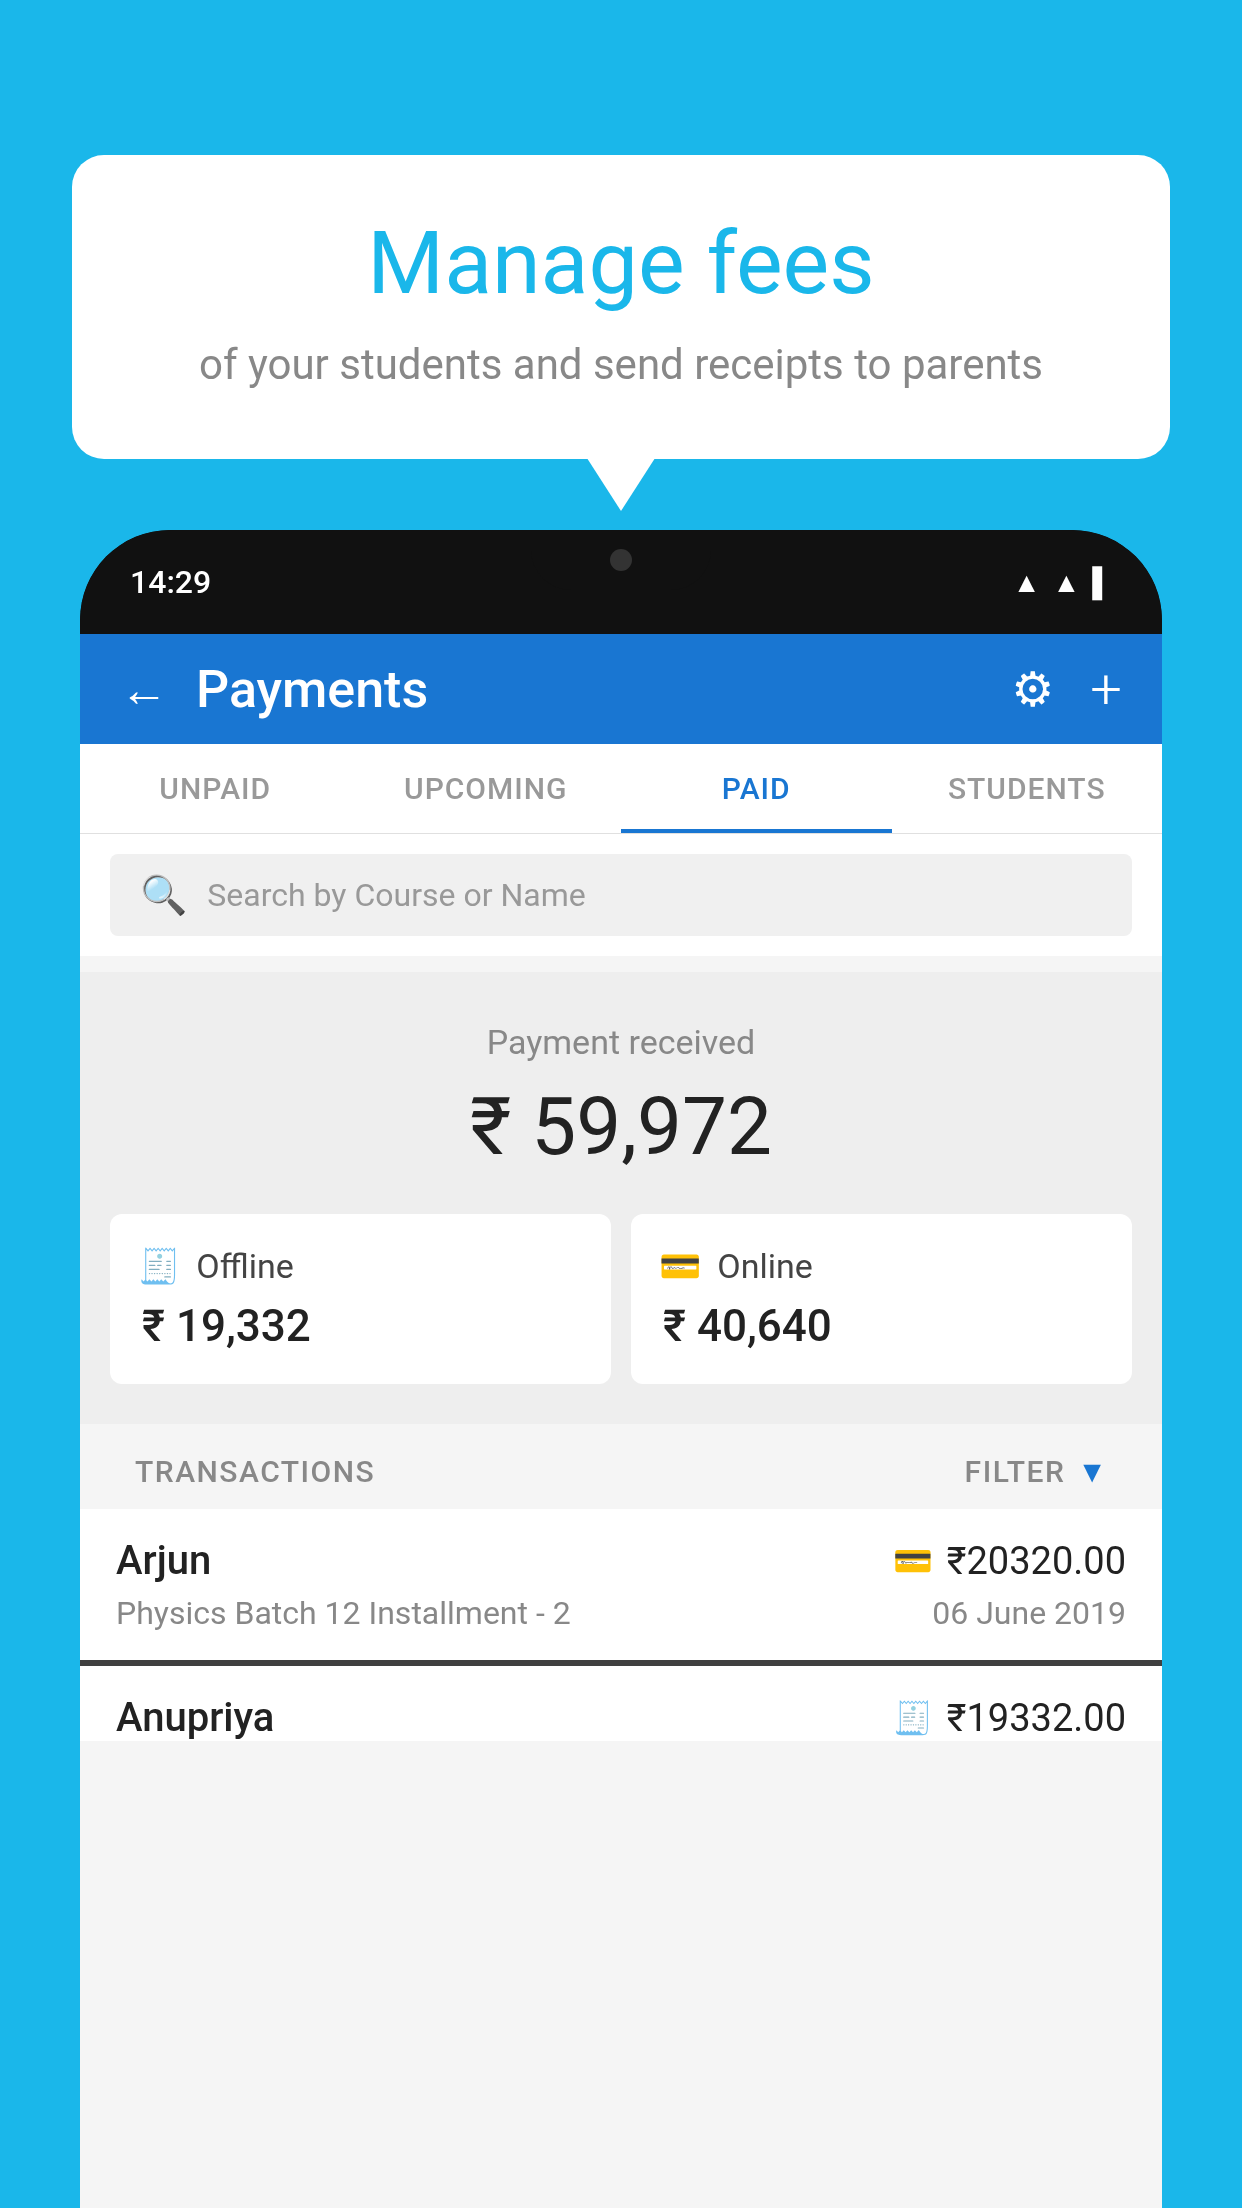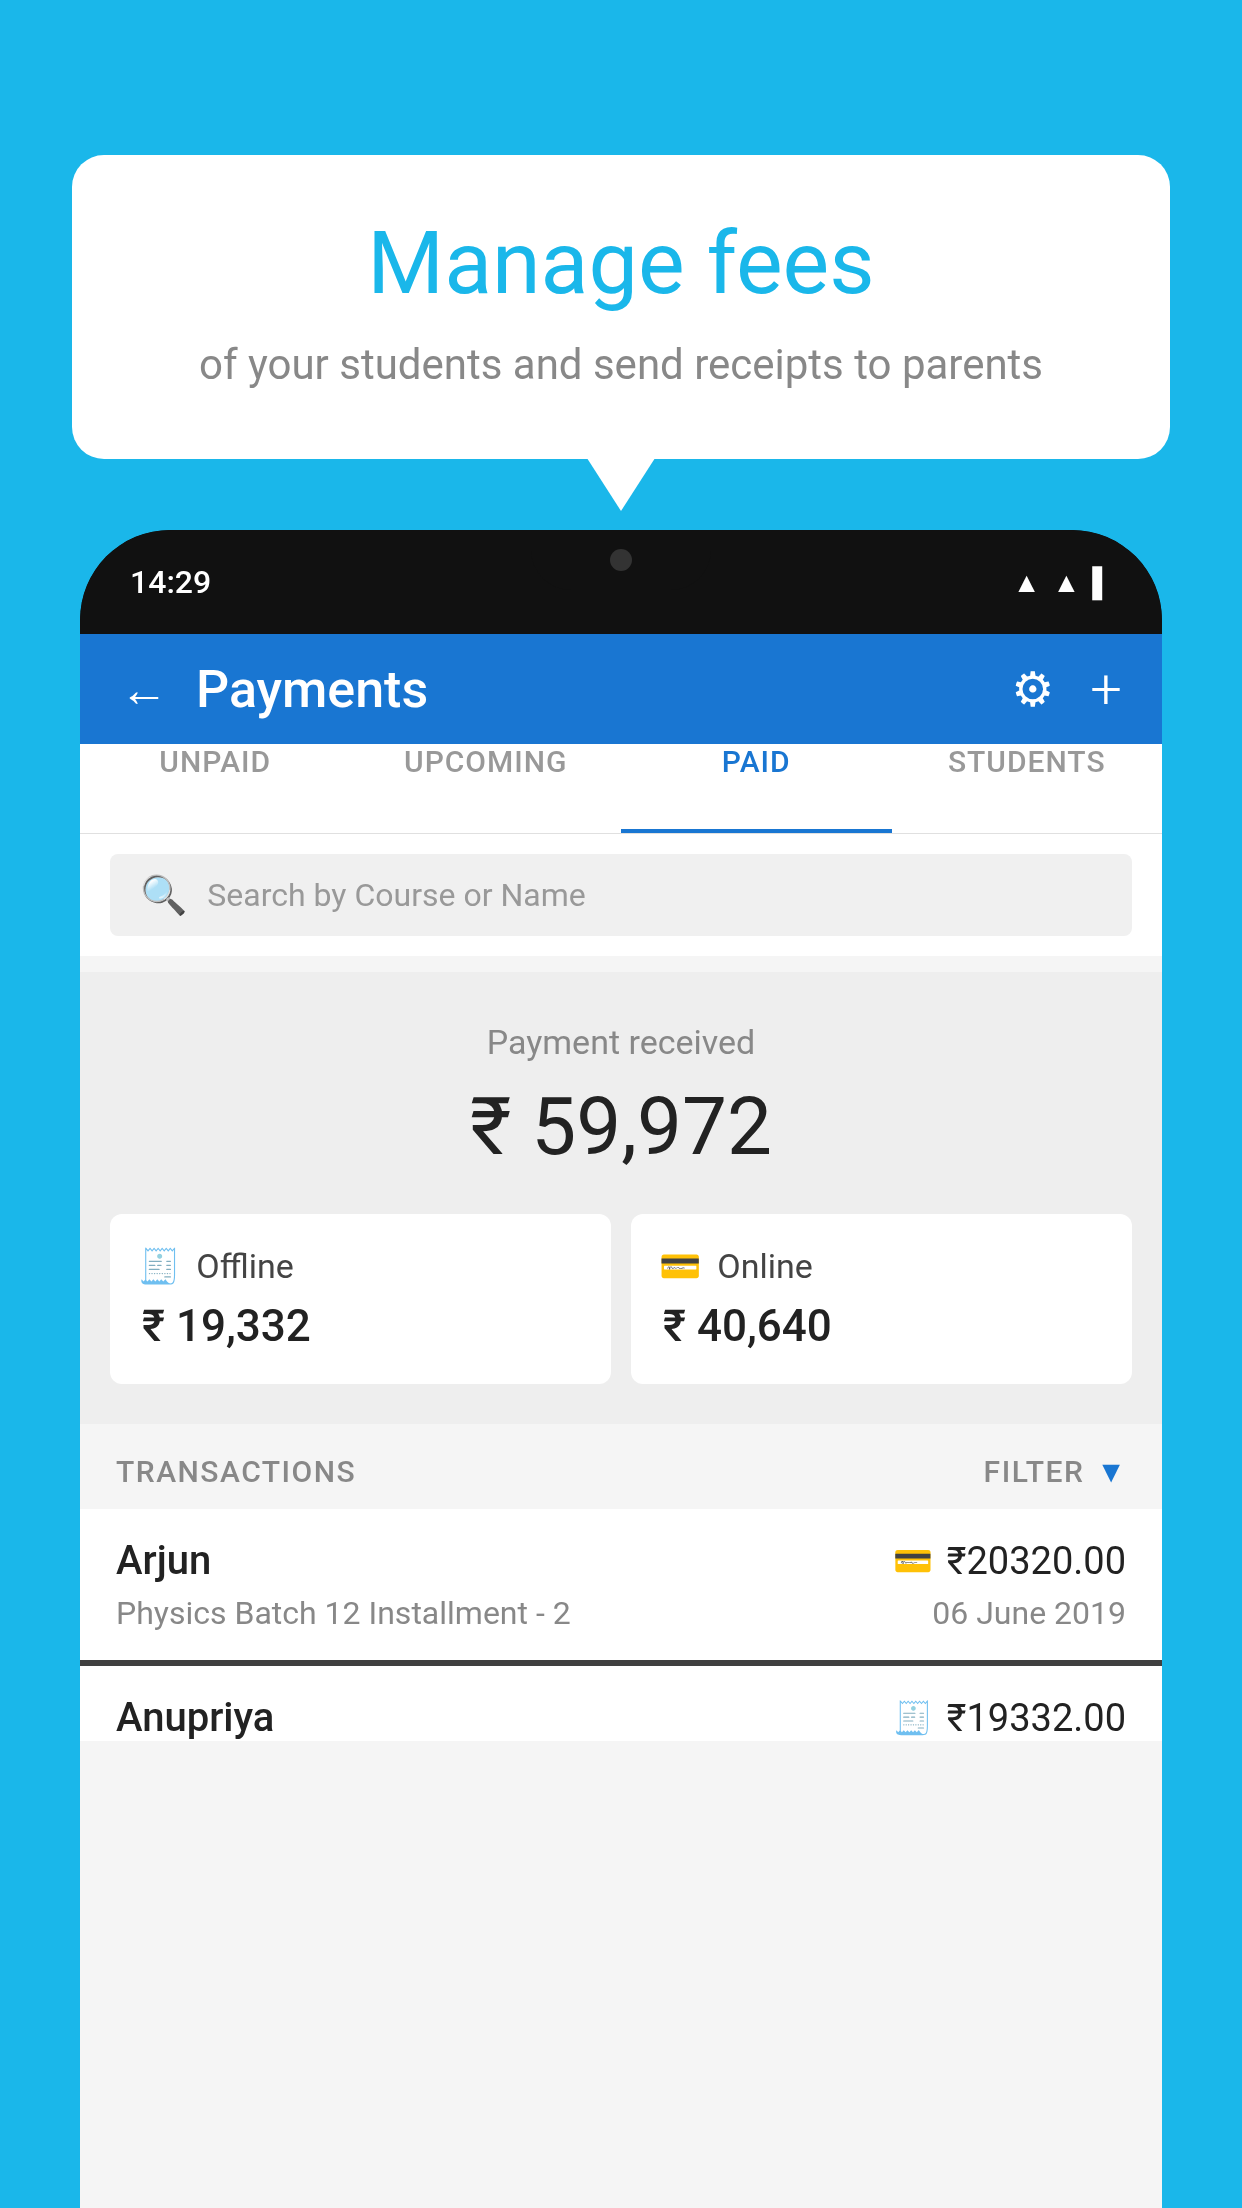--- a/index.html
+++ b/index.html
@@ -171,21 +171,21 @@
     .tabs-bar {
       background: white;
       display: flex;
       height: 90px;
       border-bottom: 1px solid #e0e0e0;
     }
 
     .tab-item {
       flex: 1;
       display: flex;
-      align-items: flex-start;
+      align-items: center;
       justify-content: center;
       font-size: 30px;
       font-weight: 500;
       color: #999;
       letter-spacing: 1px;
       cursor: pointer;
       position: relative;
     }
 
     .tab-item.active {
@@ -288,21 +288,21 @@
       font-weight: 500;
       color: #222;
       padding-left: 4px;
     }
 
     
     .transactions-header {
       display: flex;
       justify-content: space-between;
       align-items: center;
-      padding: 30px 36px 20px;
+      padding: 30px 55px 20px;
       background: #f5f5f5;
     }
 
     .transactions-label {
       font-size: 30px;
       font-weight: 500;
       color: #888;
       letter-spacing: 1.5px;
     }
 

